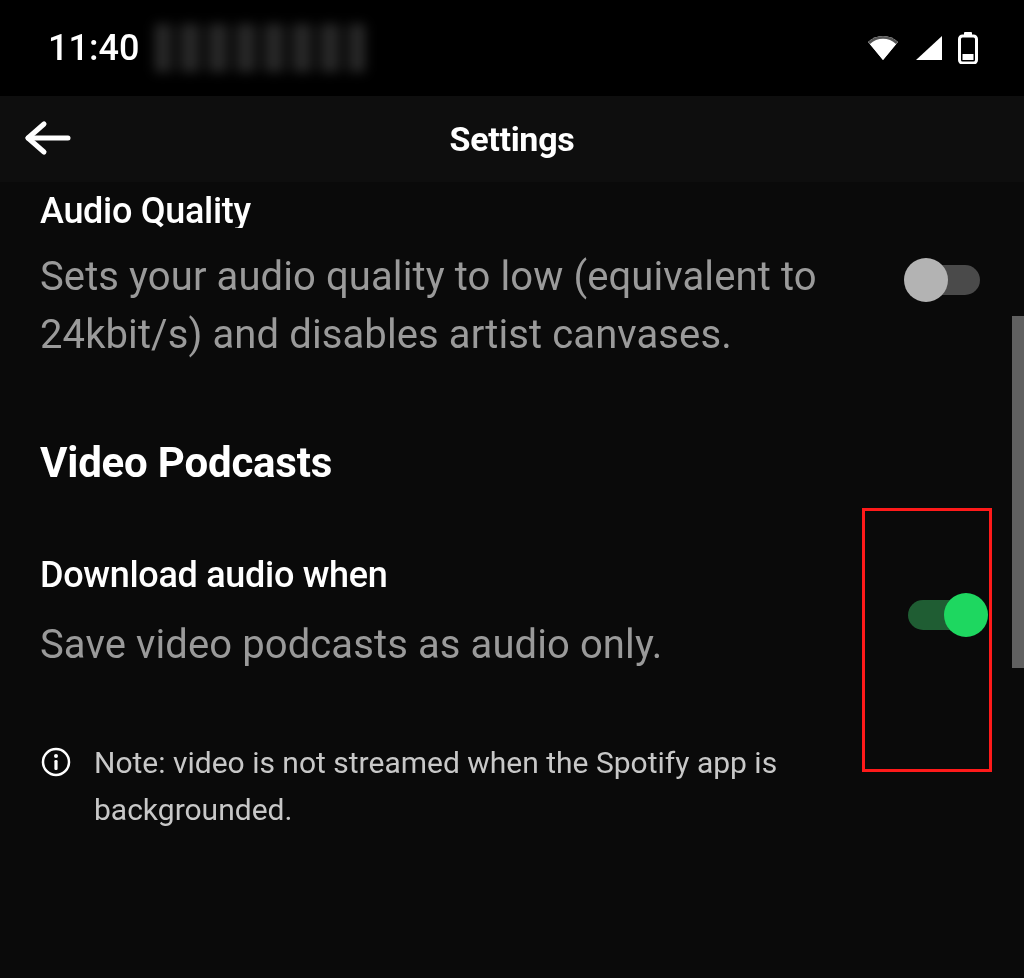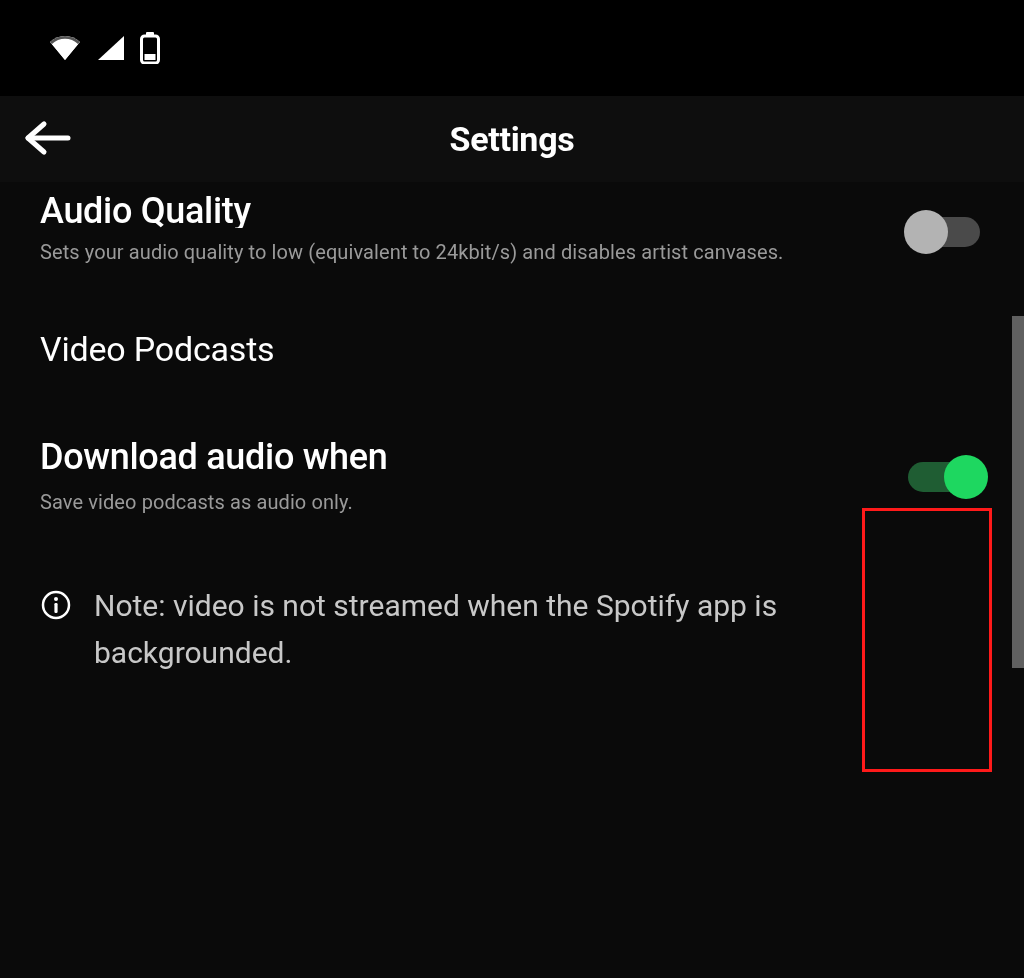--- a/index.html
+++ b/index.html
@@ -92,39 +92,39 @@
     position: relative;
     overflow: hidden;
     height: 32px;
   }
   .setting-title.cut span {
     position: absolute;
     bottom: -4px; 
     left: 0;
   }
   .setting-desc {
-    margin-top: 10px;
-    font-size: 20px;
+    margin-top: 20px;
+    font-size: 40px;
     font-weight: 400;
     color: #9a9a9a;
     line-height: 1.45;
     letter-spacing: 0.1px;
     max-width: 820px;
   }
 
   
   .first-row { padding-top: 14px; }
 
   
   .section-header {
-    font-size: 34px;
-    font-weight: 400;
+    font-size: 42px;
+    font-weight: 700;
     color: #fff;
     letter-spacing: -0.2px;
-    margin-top: 40px;
+    margin-top: 52px;
     margin-bottom: 46px;
   }
 
   
   .toggle {
     position: relative;
     width: 78px;
     height: 44px;
     flex: 0 0 auto;
   }
@@ -182,20 +182,24 @@
     width: 12px;
     height: 352px;
     background: #606060;
     border-radius: 0;
   }
 </style>
 </head>
 <body>
 
 <div class="status-bar">
+  <div class="status-left">
+    <span class="status-time">11:40</span>
+    <span class="status-blur"></span>
+  </div>
   <div class="status-right">
     <span class="status-icon">
       <svg width="34" height="28" viewBox="0 0 34 28">
         <path d="M17 26 L2 8 C10 0 24 0 32 8 Z" fill="#ffffff"></path>
         <path d="M17 26 L2 8 C10 0 24 0 32 8 Z" fill="none"></path>
         <path d="M4 10 C11 3 23 3 30 10 L17 26 Z" fill="#ffffff"></path>
         <path d="M2 8 C10 0 24 0 32 8 L30 10 C23 3 11 3 4 10 Z" fill="#555"></path>
       </svg>
     </span>
     <span class="status-icon">

